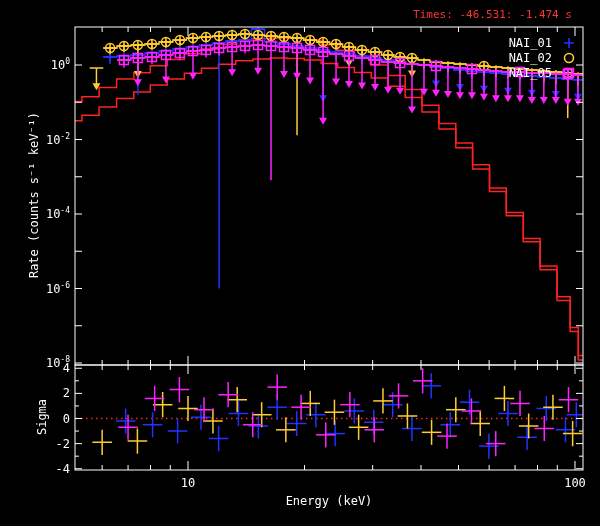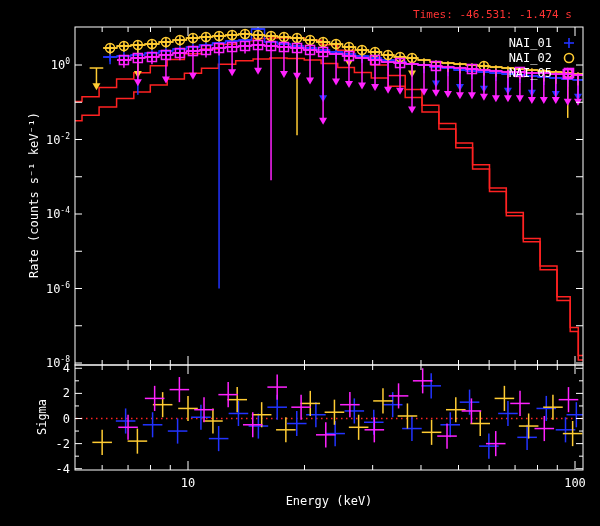--- a/index.html
+++ b/index.html
@@ -1,17 +1,17 @@
 <!DOCTYPE html>
 <html><head>
 <meta charset="utf-8">
 <style>
   html,body{margin:0;padding:0;background:#000;}
   #screen{position:relative;width:600px;height:526px;background:#000;overflow:hidden;
-          font-family:"DejaVu Sans Mono","Liberation Mono",monospace;}
+          font-family:"DejaVu Sans Mono","Liberation Mono",monospace;border-radius:21px;}
   svg text{font-family:"DejaVu Sans Mono","Liberation Mono",monospace;}
 </style>
 </head>
 <body>
 
 <div id="screen">
   <svg id="chart" width="600" height="526" viewBox="0 0 600 526">
     <defs>
       <clipPath id="clipMain">
           <rect x="75" y="27" width="508" height="338"></rect>

